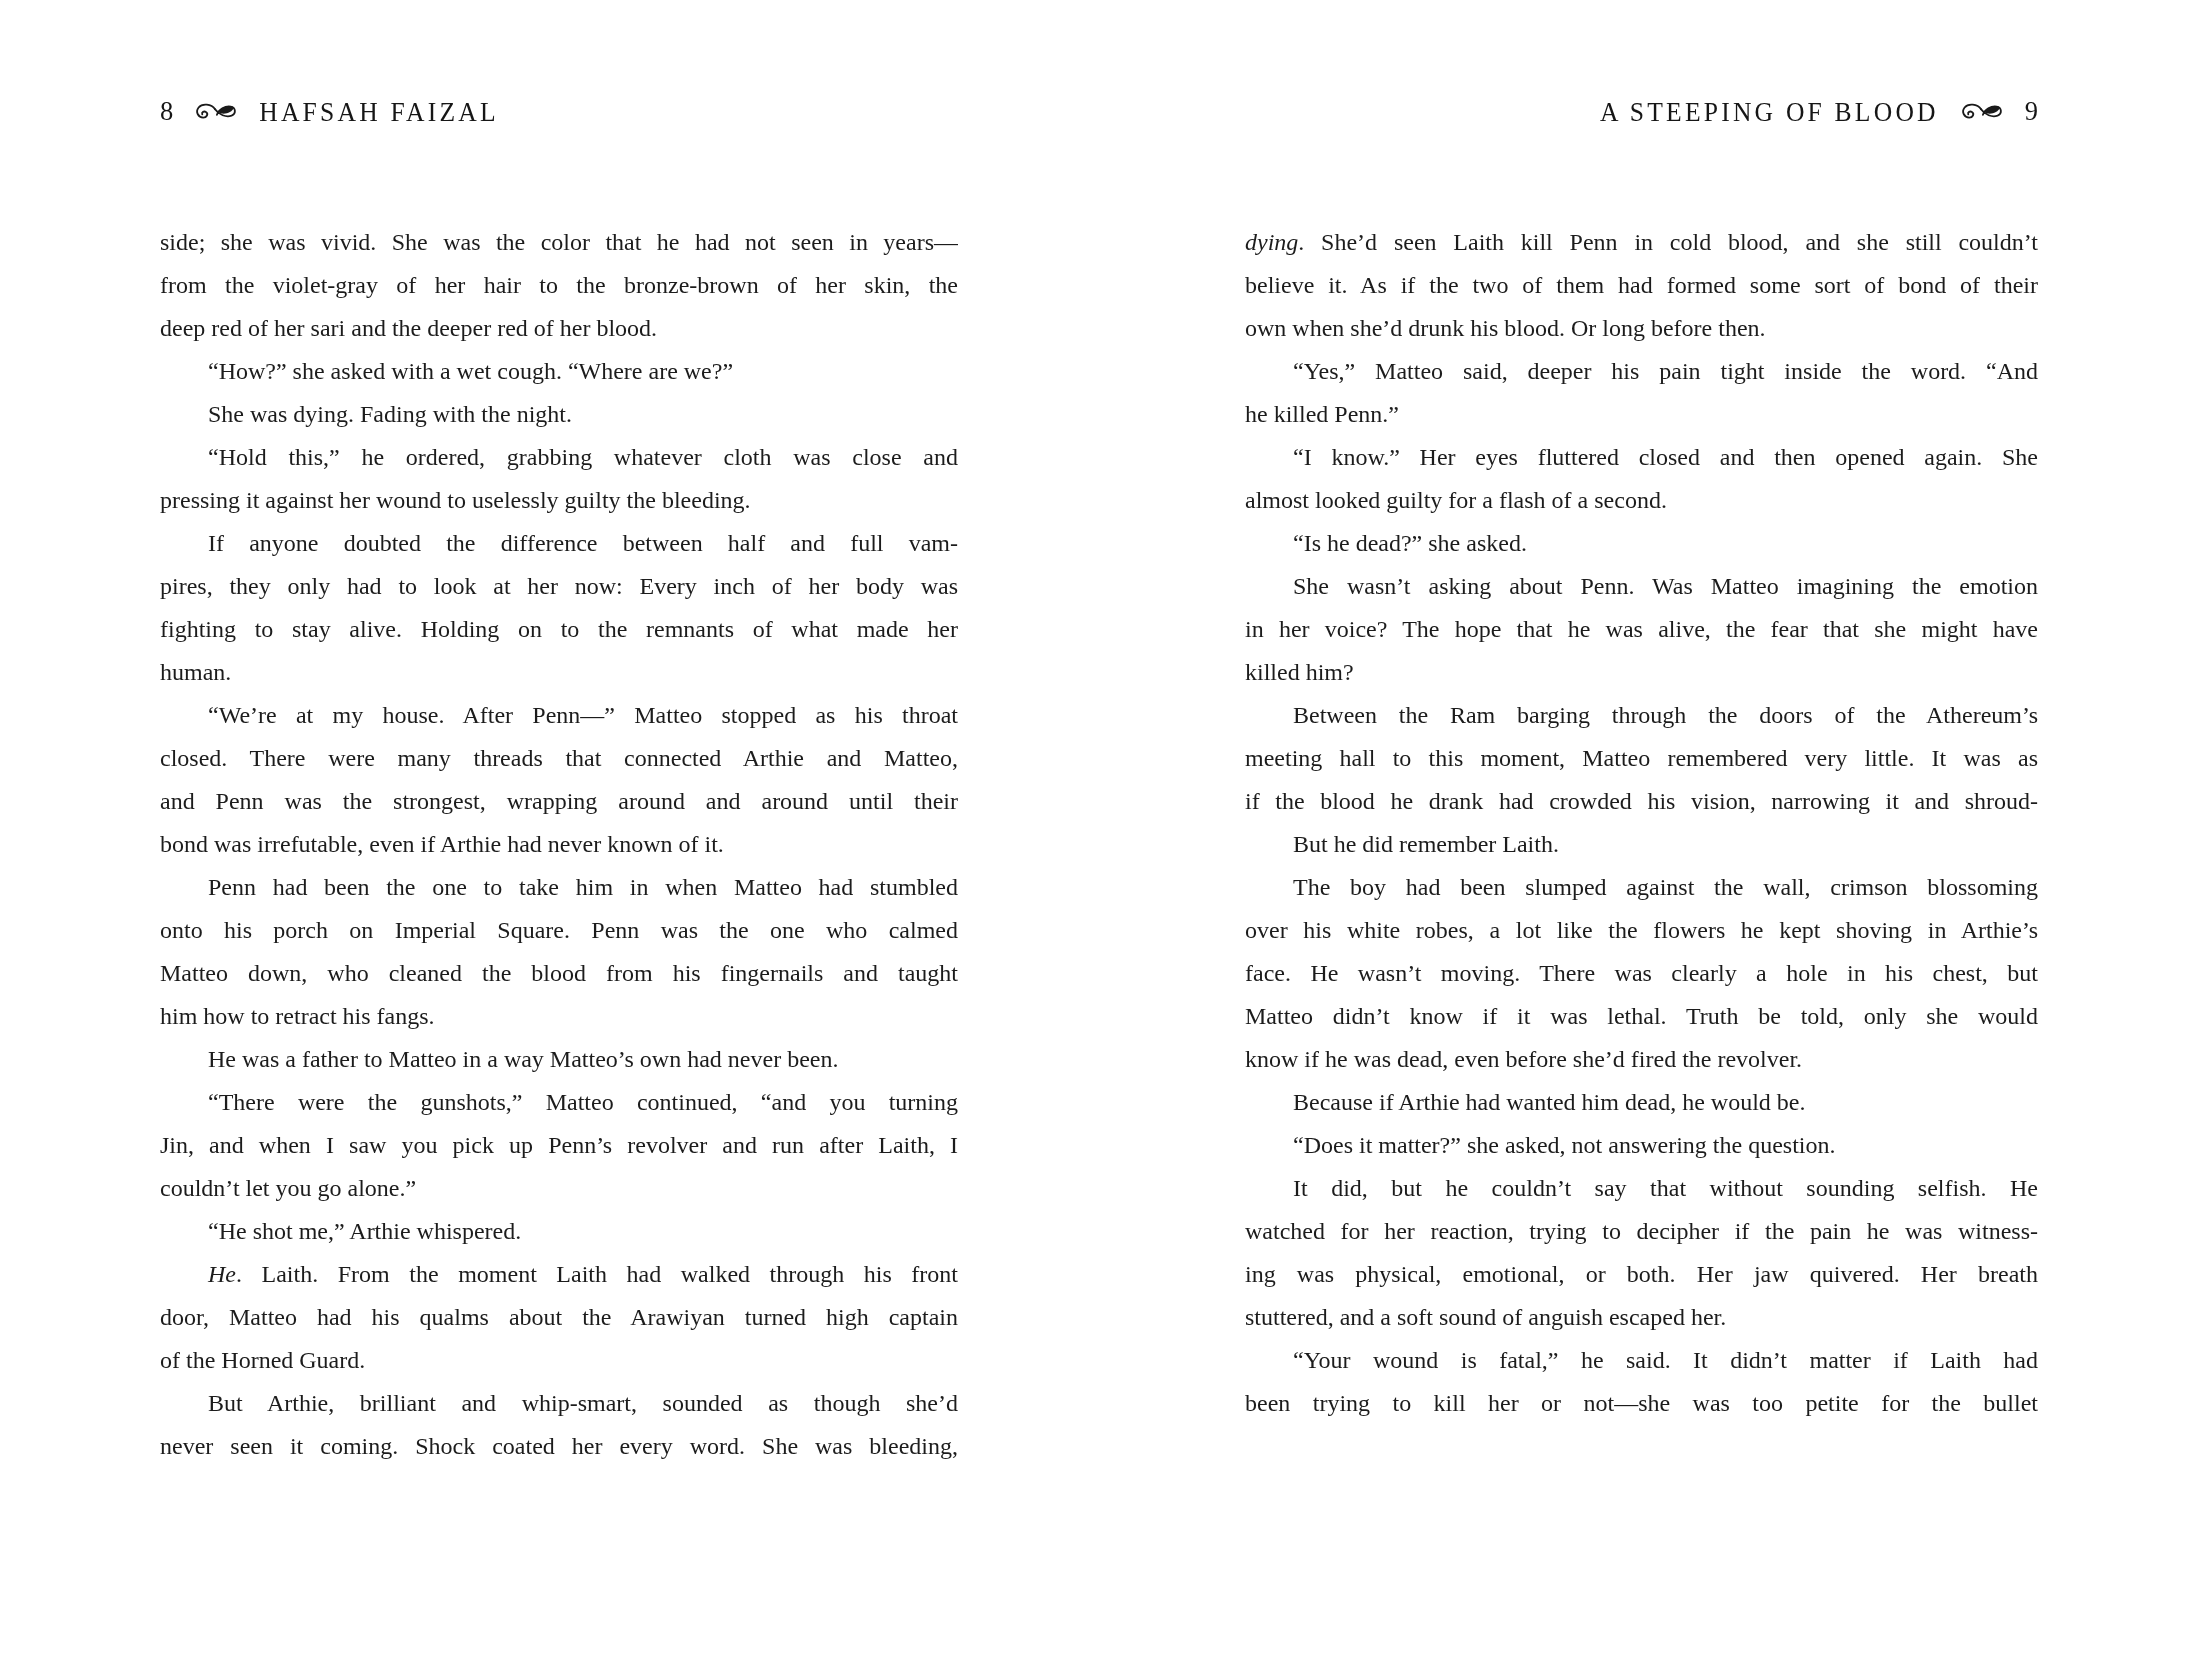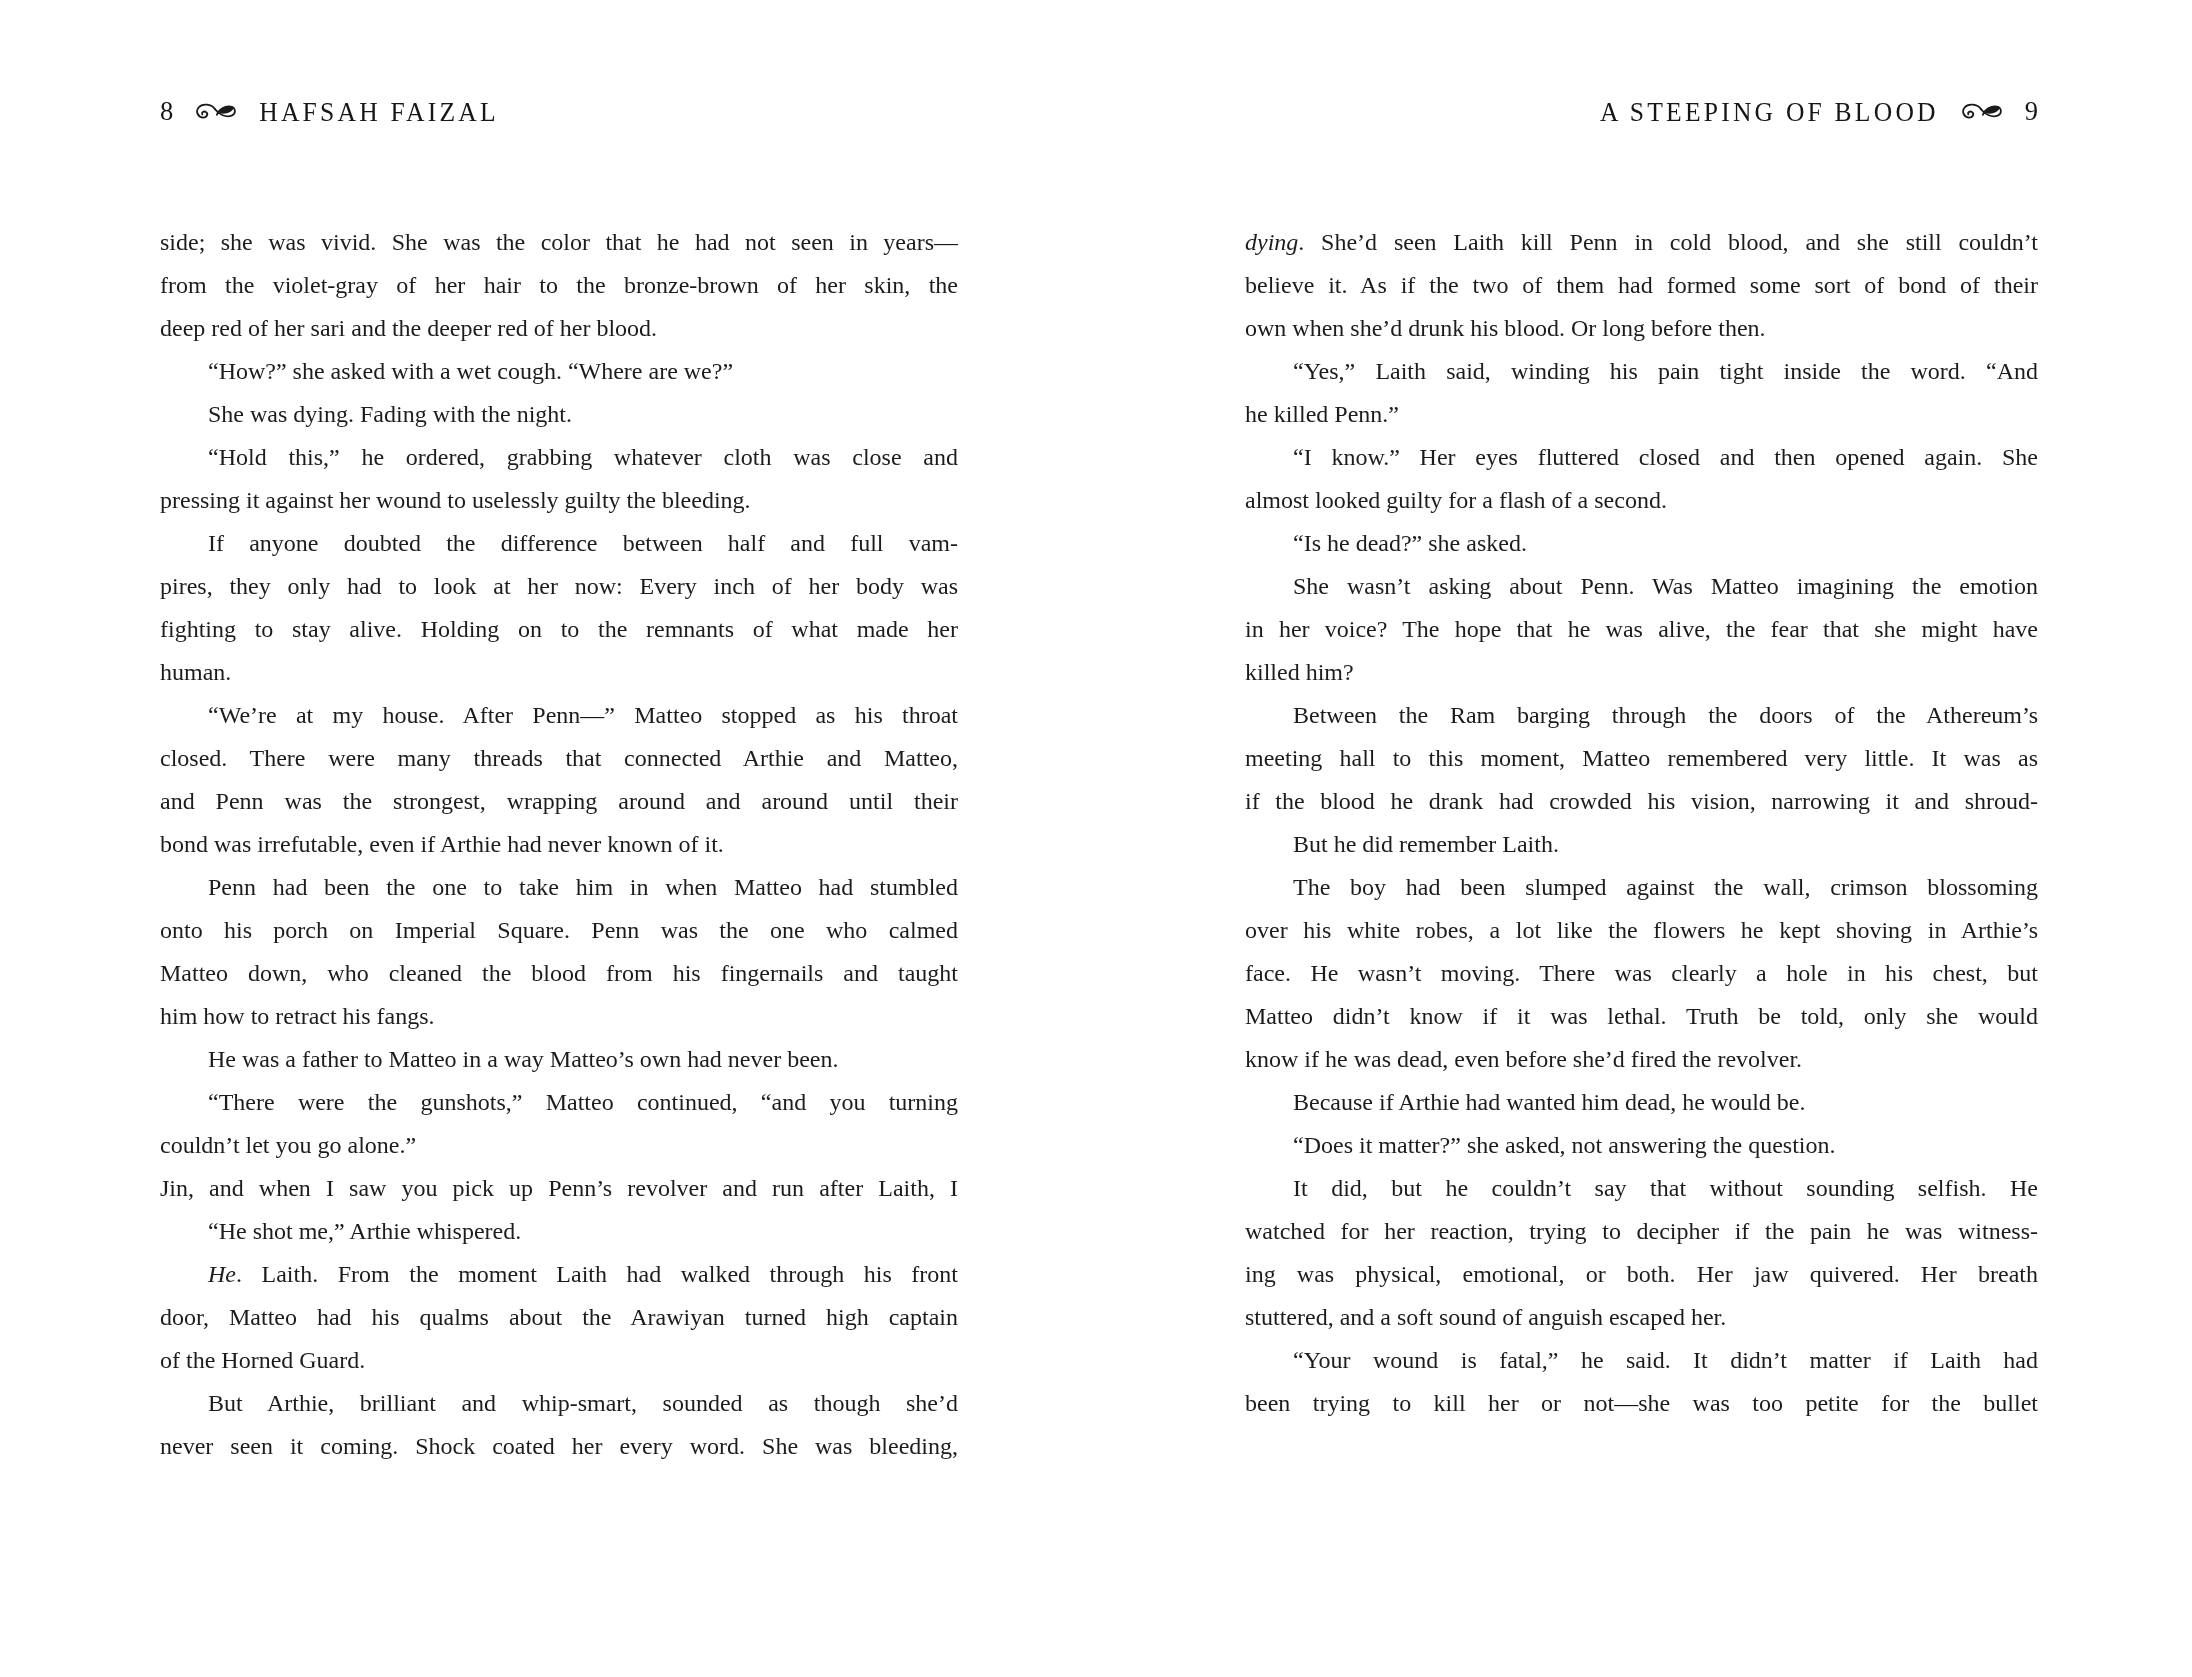--- a/index.html
+++ b/index.html
@@ -109,34 +109,34 @@
       <div class="line j ind">“We’re at my house. After Penn—” Matteo stopped as his throat</div>
       <div class="line j">closed. There were many threads that connected Arthie and Matteo,</div>
       <div class="line j">and Penn was the strongest, wrapping around and around until their</div>
       <div class="line end">bond was irrefutable, even if Arthie had never known of it.</div>
       <div class="line j ind">Penn had been the one to take him in when Matteo had stumbled</div>
       <div class="line j">onto his porch on Imperial Square. Penn was the one who calmed</div>
       <div class="line j">Matteo down, who cleaned the blood from his fingernails and taught</div>
       <div class="line end">him how to retract his fangs.</div>
       <div class="line end ind">He was a father to Matteo in a way Matteo’s own had never been.</div>
       <div class="line j ind">“There were the gunshots,” Matteo continued, “and you turning</div>
+      <div class="line j">Jin, and when I saw you pick up Penn’s revolver and run after Laith, I</div>
       <div class="line end">couldn’t let you go alone.”</div>
-      <div class="line j">Jin, and when I saw you pick up Penn’s revolver and run after Laith, I</div>
       <div class="line end ind">“He shot me,” Arthie whispered.</div>
       <div class="line j ind"><em>He</em>. Laith. From the moment Laith had walked through his front</div>
       <div class="line j">door, Matteo had his qualms about the Arawiyan turned high captain</div>
       <div class="line end">of the Horned Guard.</div>
       <div class="line j ind">But Arthie, brilliant and whip-smart, sounded as though she’d</div>
       <div class="line j">never seen it coming. Shock coated her every word. She was bleeding,</div>
     </main>
   <main class="text-block block-right">
       <div class="line j"><em>dying</em>. She’d seen Laith kill Penn in cold blood, and she still couldn’t</div>
       <div class="line j">believe it. As if the two of them had formed some sort of bond of their</div>
       <div class="line end">own when she’d drunk his blood. Or long before then.</div>
-      <div class="line j ind">“Yes,” Laith said, winding his pain tight inside the word. “And</div>
+      <div class="line j ind">“Yes,” Matteo said, deeper his pain tight inside the word. “And</div>
       <div class="line end">he killed Penn.”</div>
       <div class="line j ind">“I know.” Her eyes fluttered closed and then opened again. She</div>
       <div class="line end">almost looked guilty for a flash of a second.</div>
       <div class="line end ind">“Is he dead?” she asked.</div>
       <div class="line j ind">She wasn’t asking about Penn. Was Matteo imagining the emotion</div>
       <div class="line j">in her voice? The hope that he was alive, the fear that she might have</div>
       <div class="line end">killed him?</div>
       <div class="line j ind">Between the Ram barging through the doors of the Athereum’s</div>
       <div class="line j">meeting hall to this moment, Matteo remembered very little. It was as</div>
       <div class="line j">if the blood he drank had crowded his vision, narrowing it and shroud-</div>

